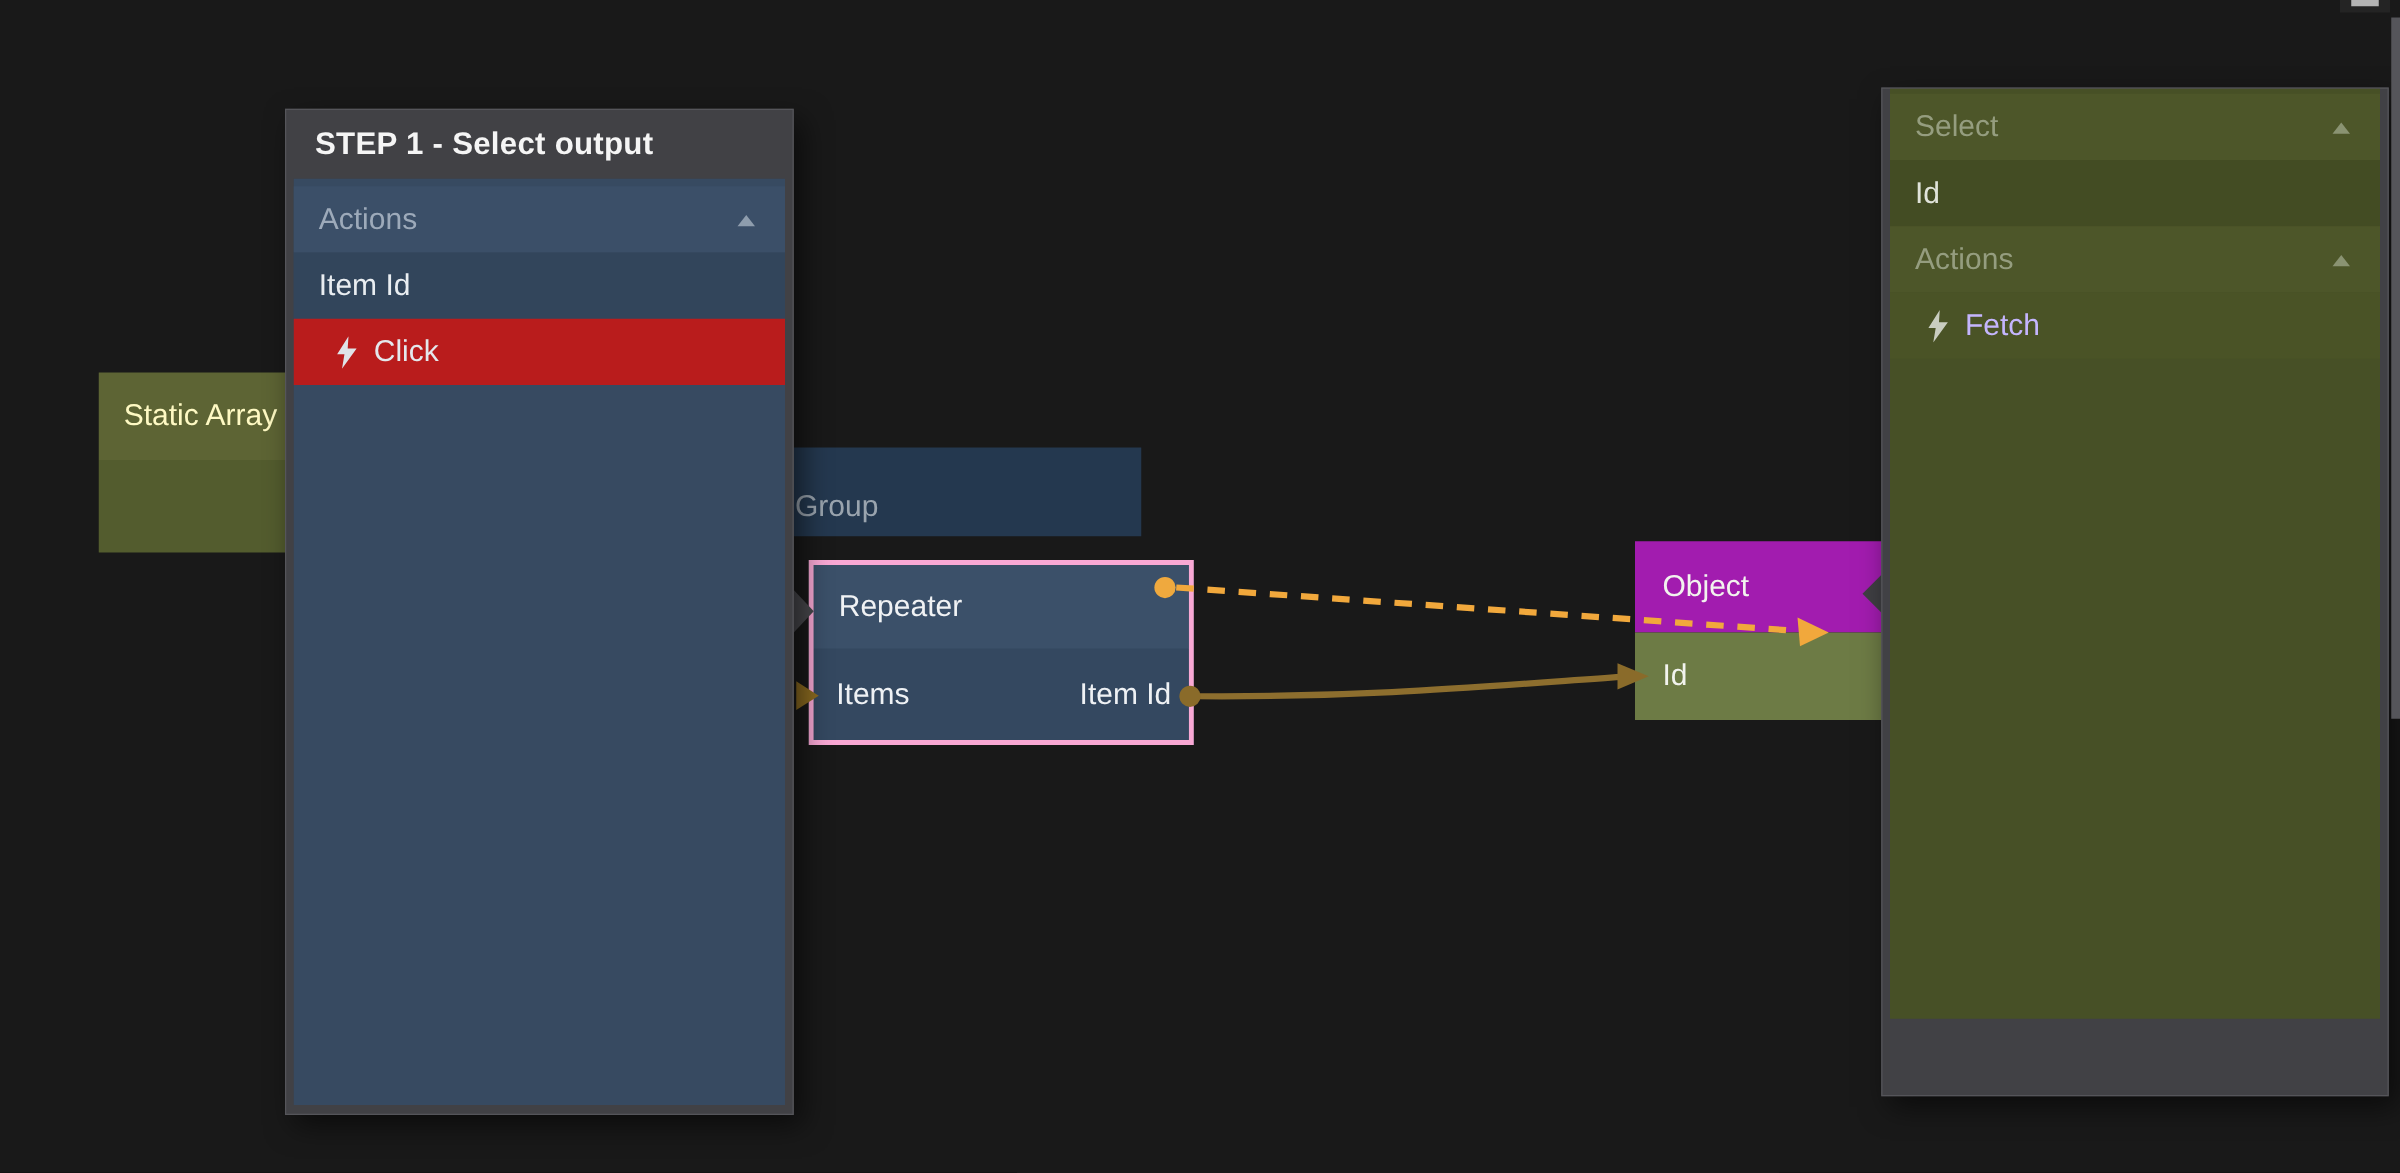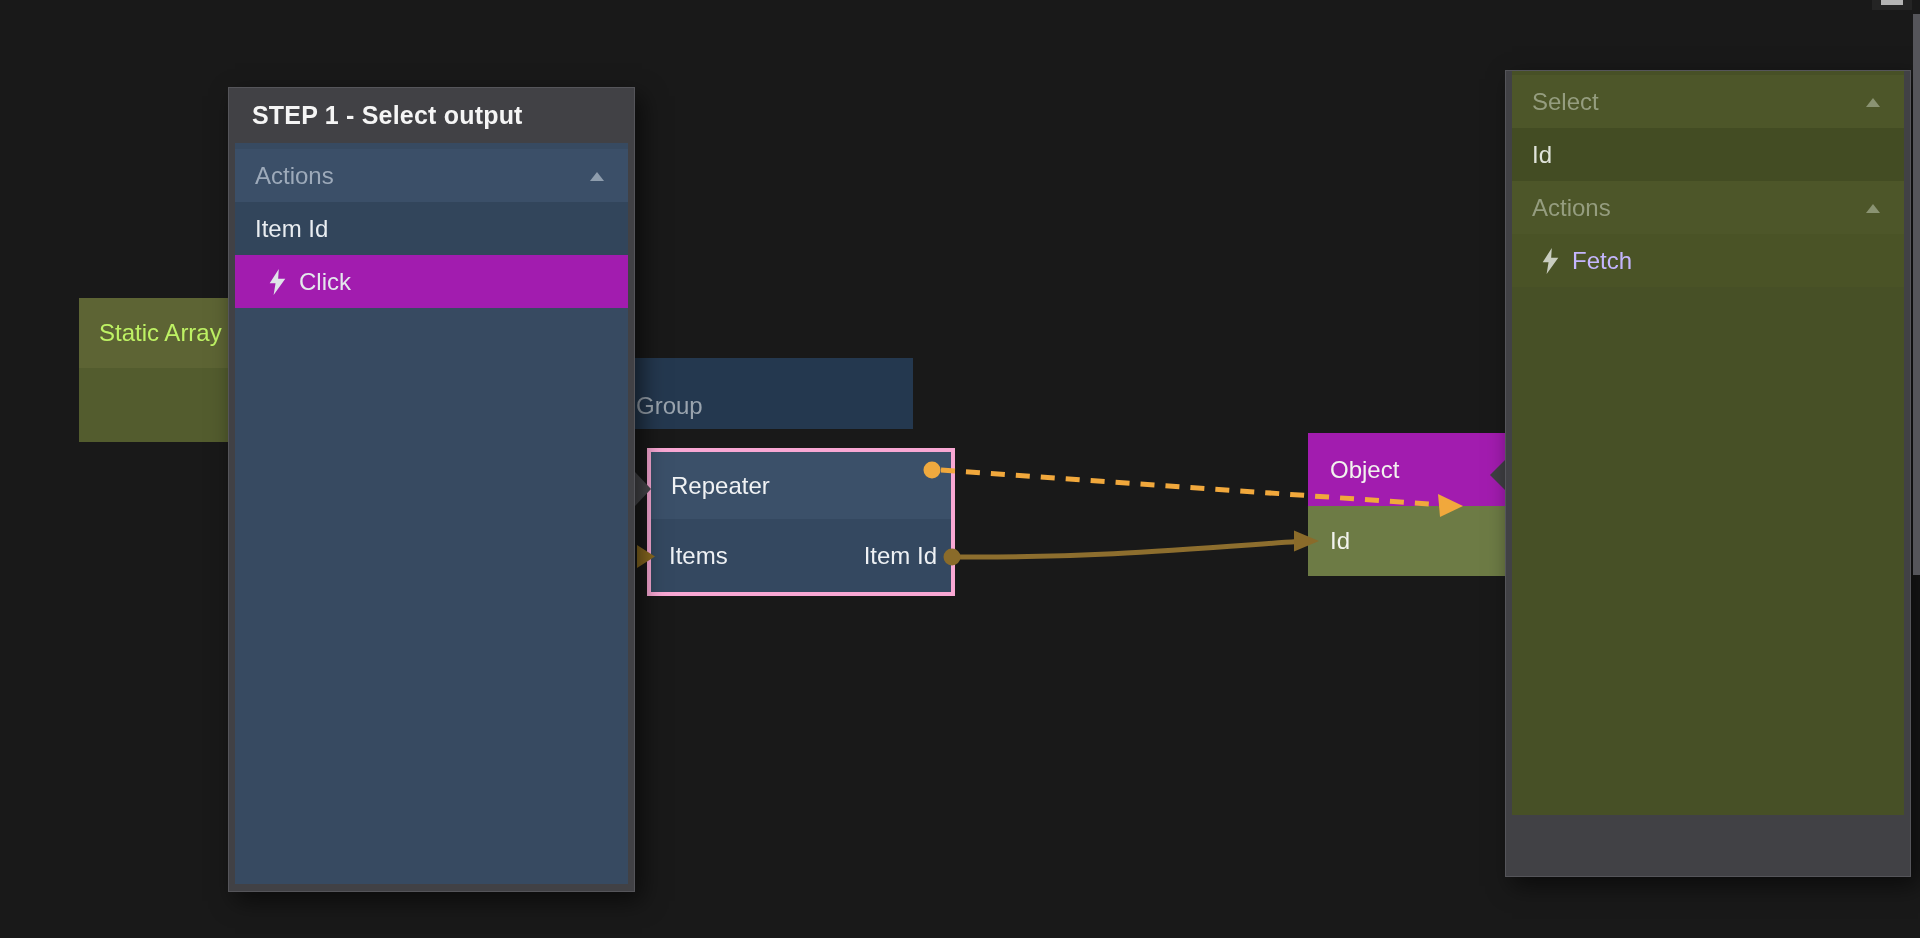--- a/index.html
+++ b/index.html
@@ -8,21 +8,21 @@
     position:relative;width:1920px;height:938px;overflow:hidden;
     background:#191919;
     font-family:"Liberation Sans",sans-serif;
     -webkit-font-smoothing:antialiased;
   }
   
   .node{position:absolute;z-index:1;font-size:24px;}
   .node .sect{display:flex;align-items:center;}
   
   #node-static-array{left:79px;top:298px;width:231px;}
-  #node-static-array .hdr{height:70px;background:#5d6434;color:#bef264;padding-left:20px;text-align:right;}
+  #node-static-array .hdr{height:70px;background:#5d6434;color:#fef9c3;padding-left:20px;text-align:right;}
   #node-static-array .bdy{height:74px;background:#535c2e;}
   
   #node-group{left:560px;top:358px;width:353px;height:71px;background:#24384f;}
   #node-group .hdr{height:71px;color:#9aa4ae;padding-left:76px;margin-top:12px;}
   
   #node-repeater{left:647px;top:448px;width:308px;height:148px;border:4px solid #f9a8d4;background:#35485e;}
   #node-repeater .hdr{height:67px;background:#3b5069;color:#f0f2f4;padding-left:20px;}
   #node-repeater .ports{height:73px;background:#344860;color:#eef1f4;
     display:flex;align-items:center;justify-content:space-between;padding:0 14px 0 18px;gap:40px;}
   
@@ -44,21 +44,21 @@
   #panel-step1 .pbody{background:#374a61;height:741px;padding-top:6px;}
   #panel-step2{left:1505px;top:70px;width:406px;height:807px;}
   #panel-step2 .phdr{color:#c6c6c6;}
   #panel-step2 .pbody{background:#475026;height:744px;padding-top:4px;}
 
   .row{height:53px;display:flex;align-items:center;position:relative;
        padding:0 24px 0 20px;font-size:24px;cursor:pointer;}
   
   #panel-step1 .row.category{background:#3b4f68;color:#9daaba;}
   #panel-step1 .row.item{background:#32455b;color:#e9edf1;}
-  #panel-step1 .row.signal{background:#a21caf;color:#e4e8ec;padding-left:34px;}
+  #panel-step1 .row.signal{background:#b91c1c;color:#e4e8ec;padding-left:34px;}
   
   #panel-step2 .row.category{background:#4d5629;color:#959d7f;}
   #panel-step2 .row.item{background:#434c23;color:#e0e3da;}
   #panel-step2 .row.signal{background:#4a5326;color:#c4b5fd;padding-left:30px;}
 
   .chevron-up{position:absolute;right:24px;top:50%;margin-top:-4px;width:0;height:0;
       border-left:7px solid transparent;border-right:7px solid transparent;
       border-bottom:9px solid currentColor;opacity:.85;}
   .bolt{width:17px;height:26px;margin-right:13px;flex:0 0 auto;}
   #panel-step1 .bolt{fill:#dfe3e8;}

